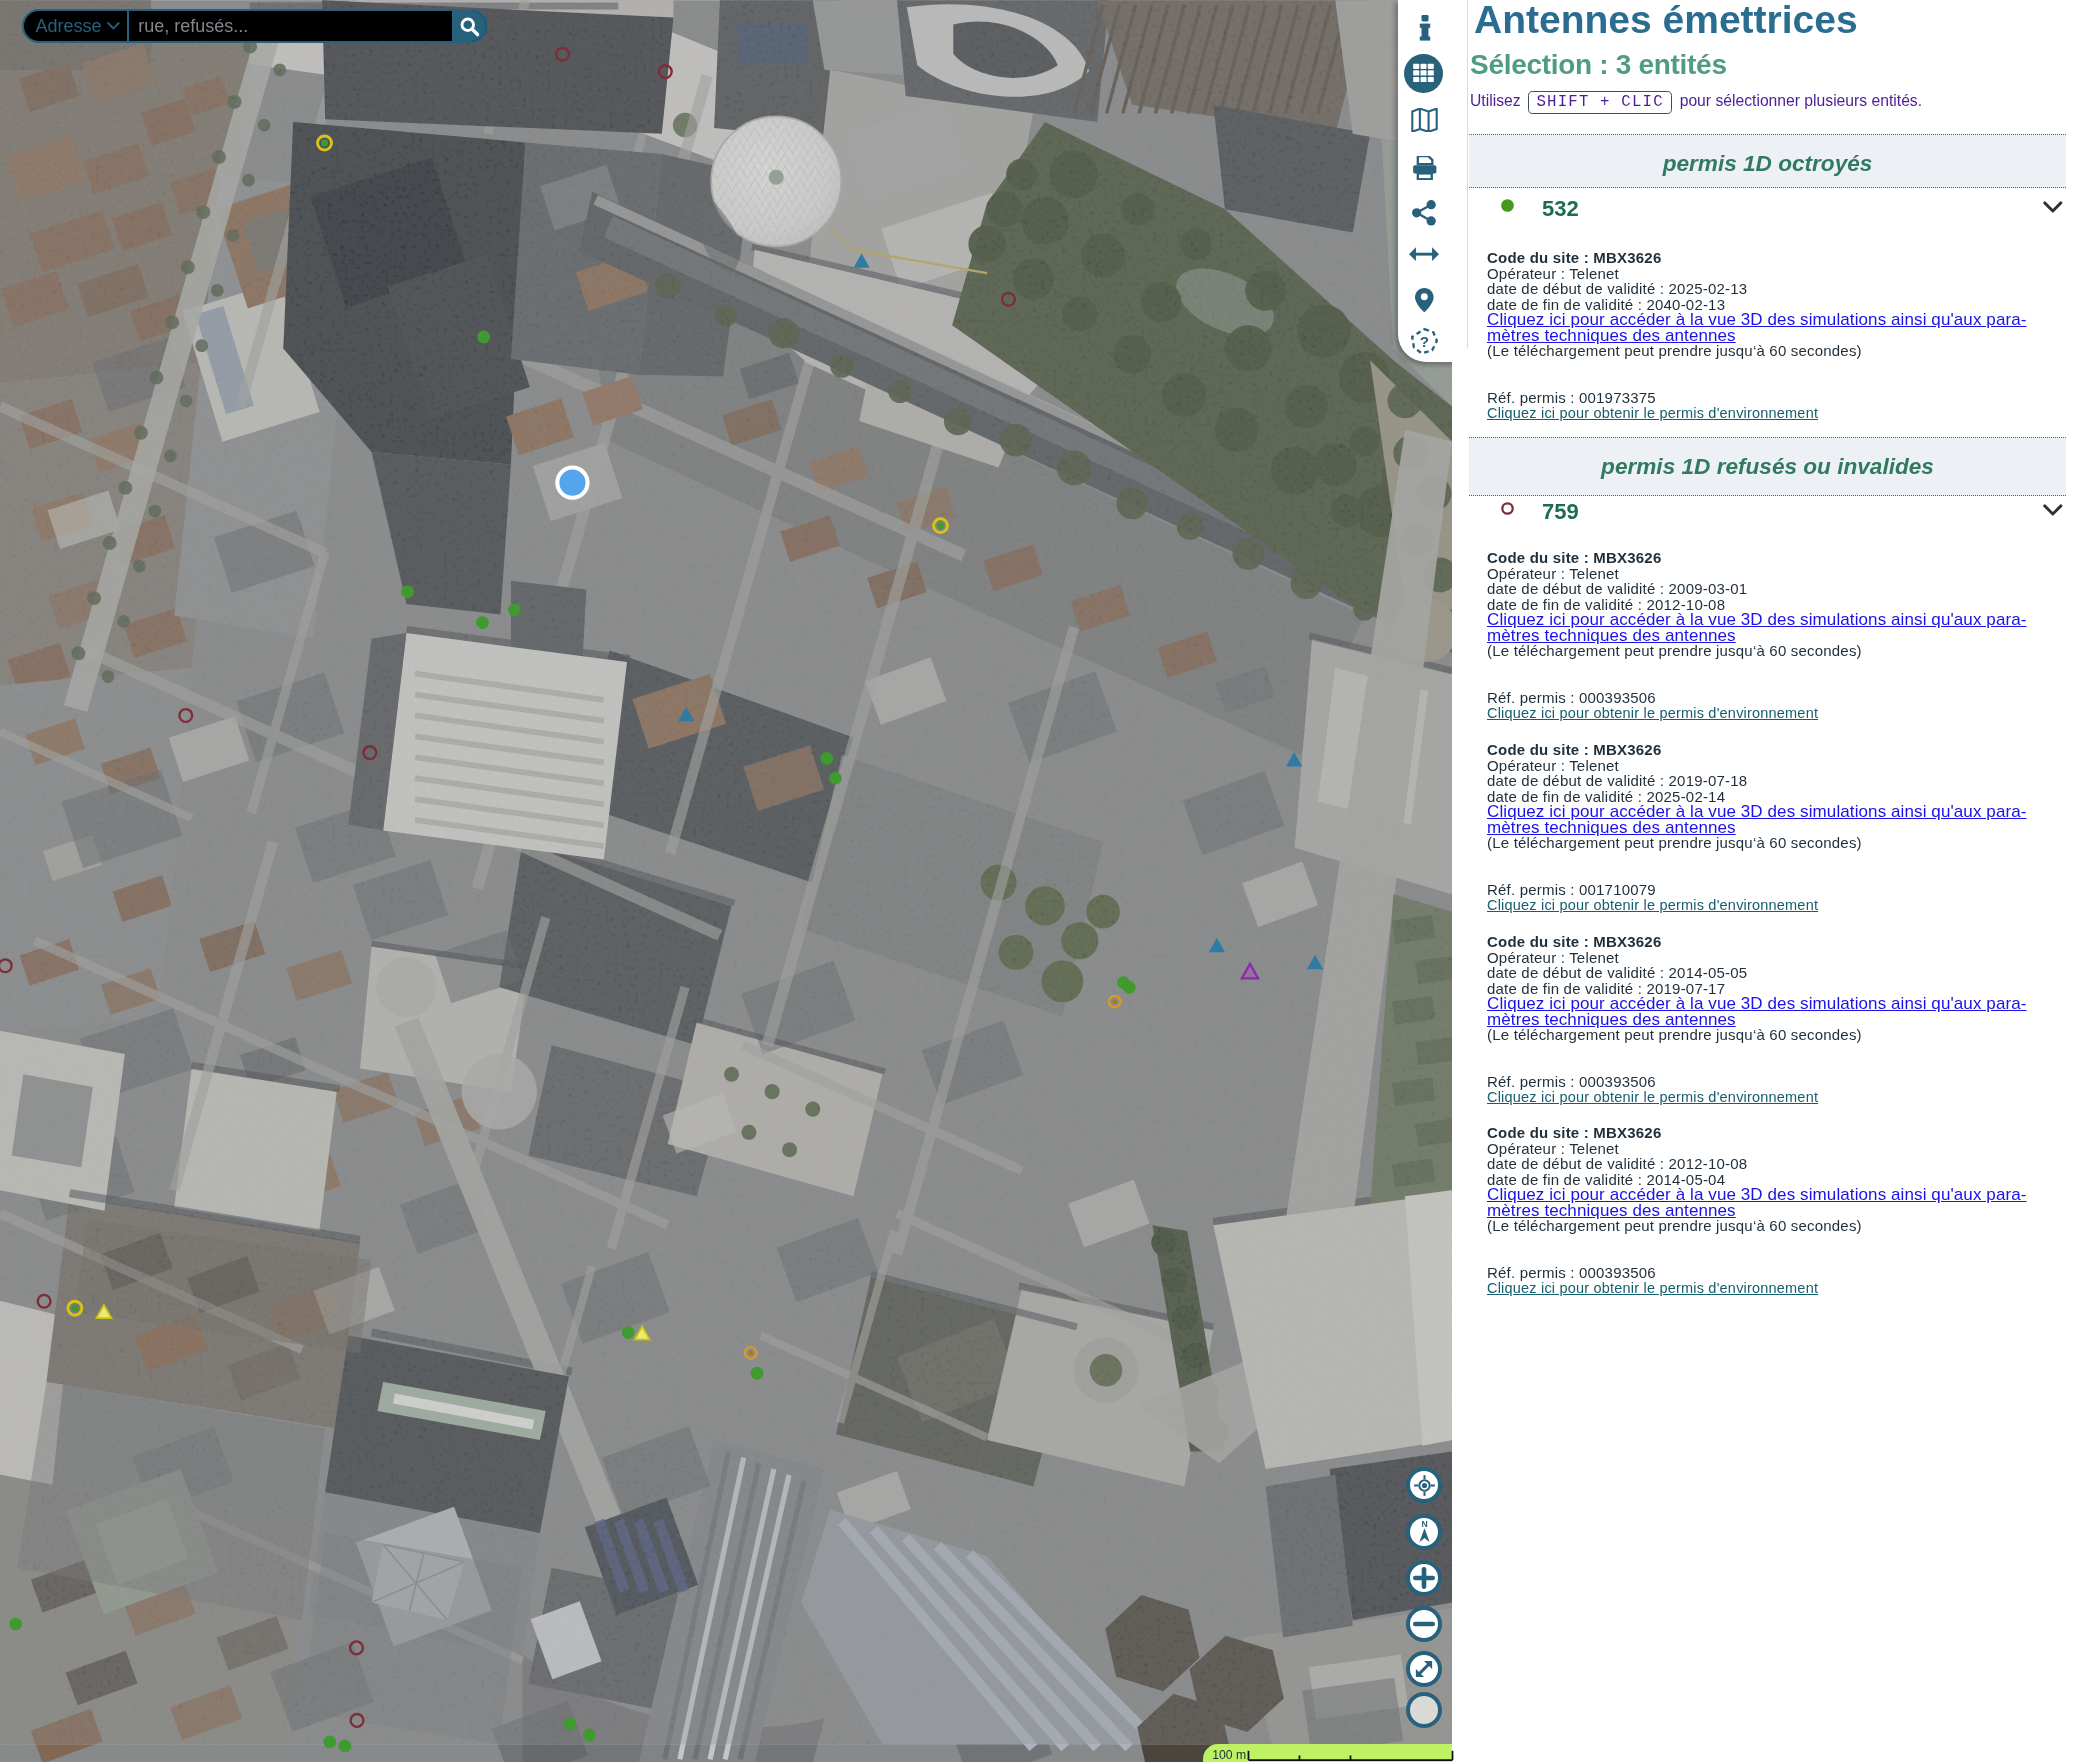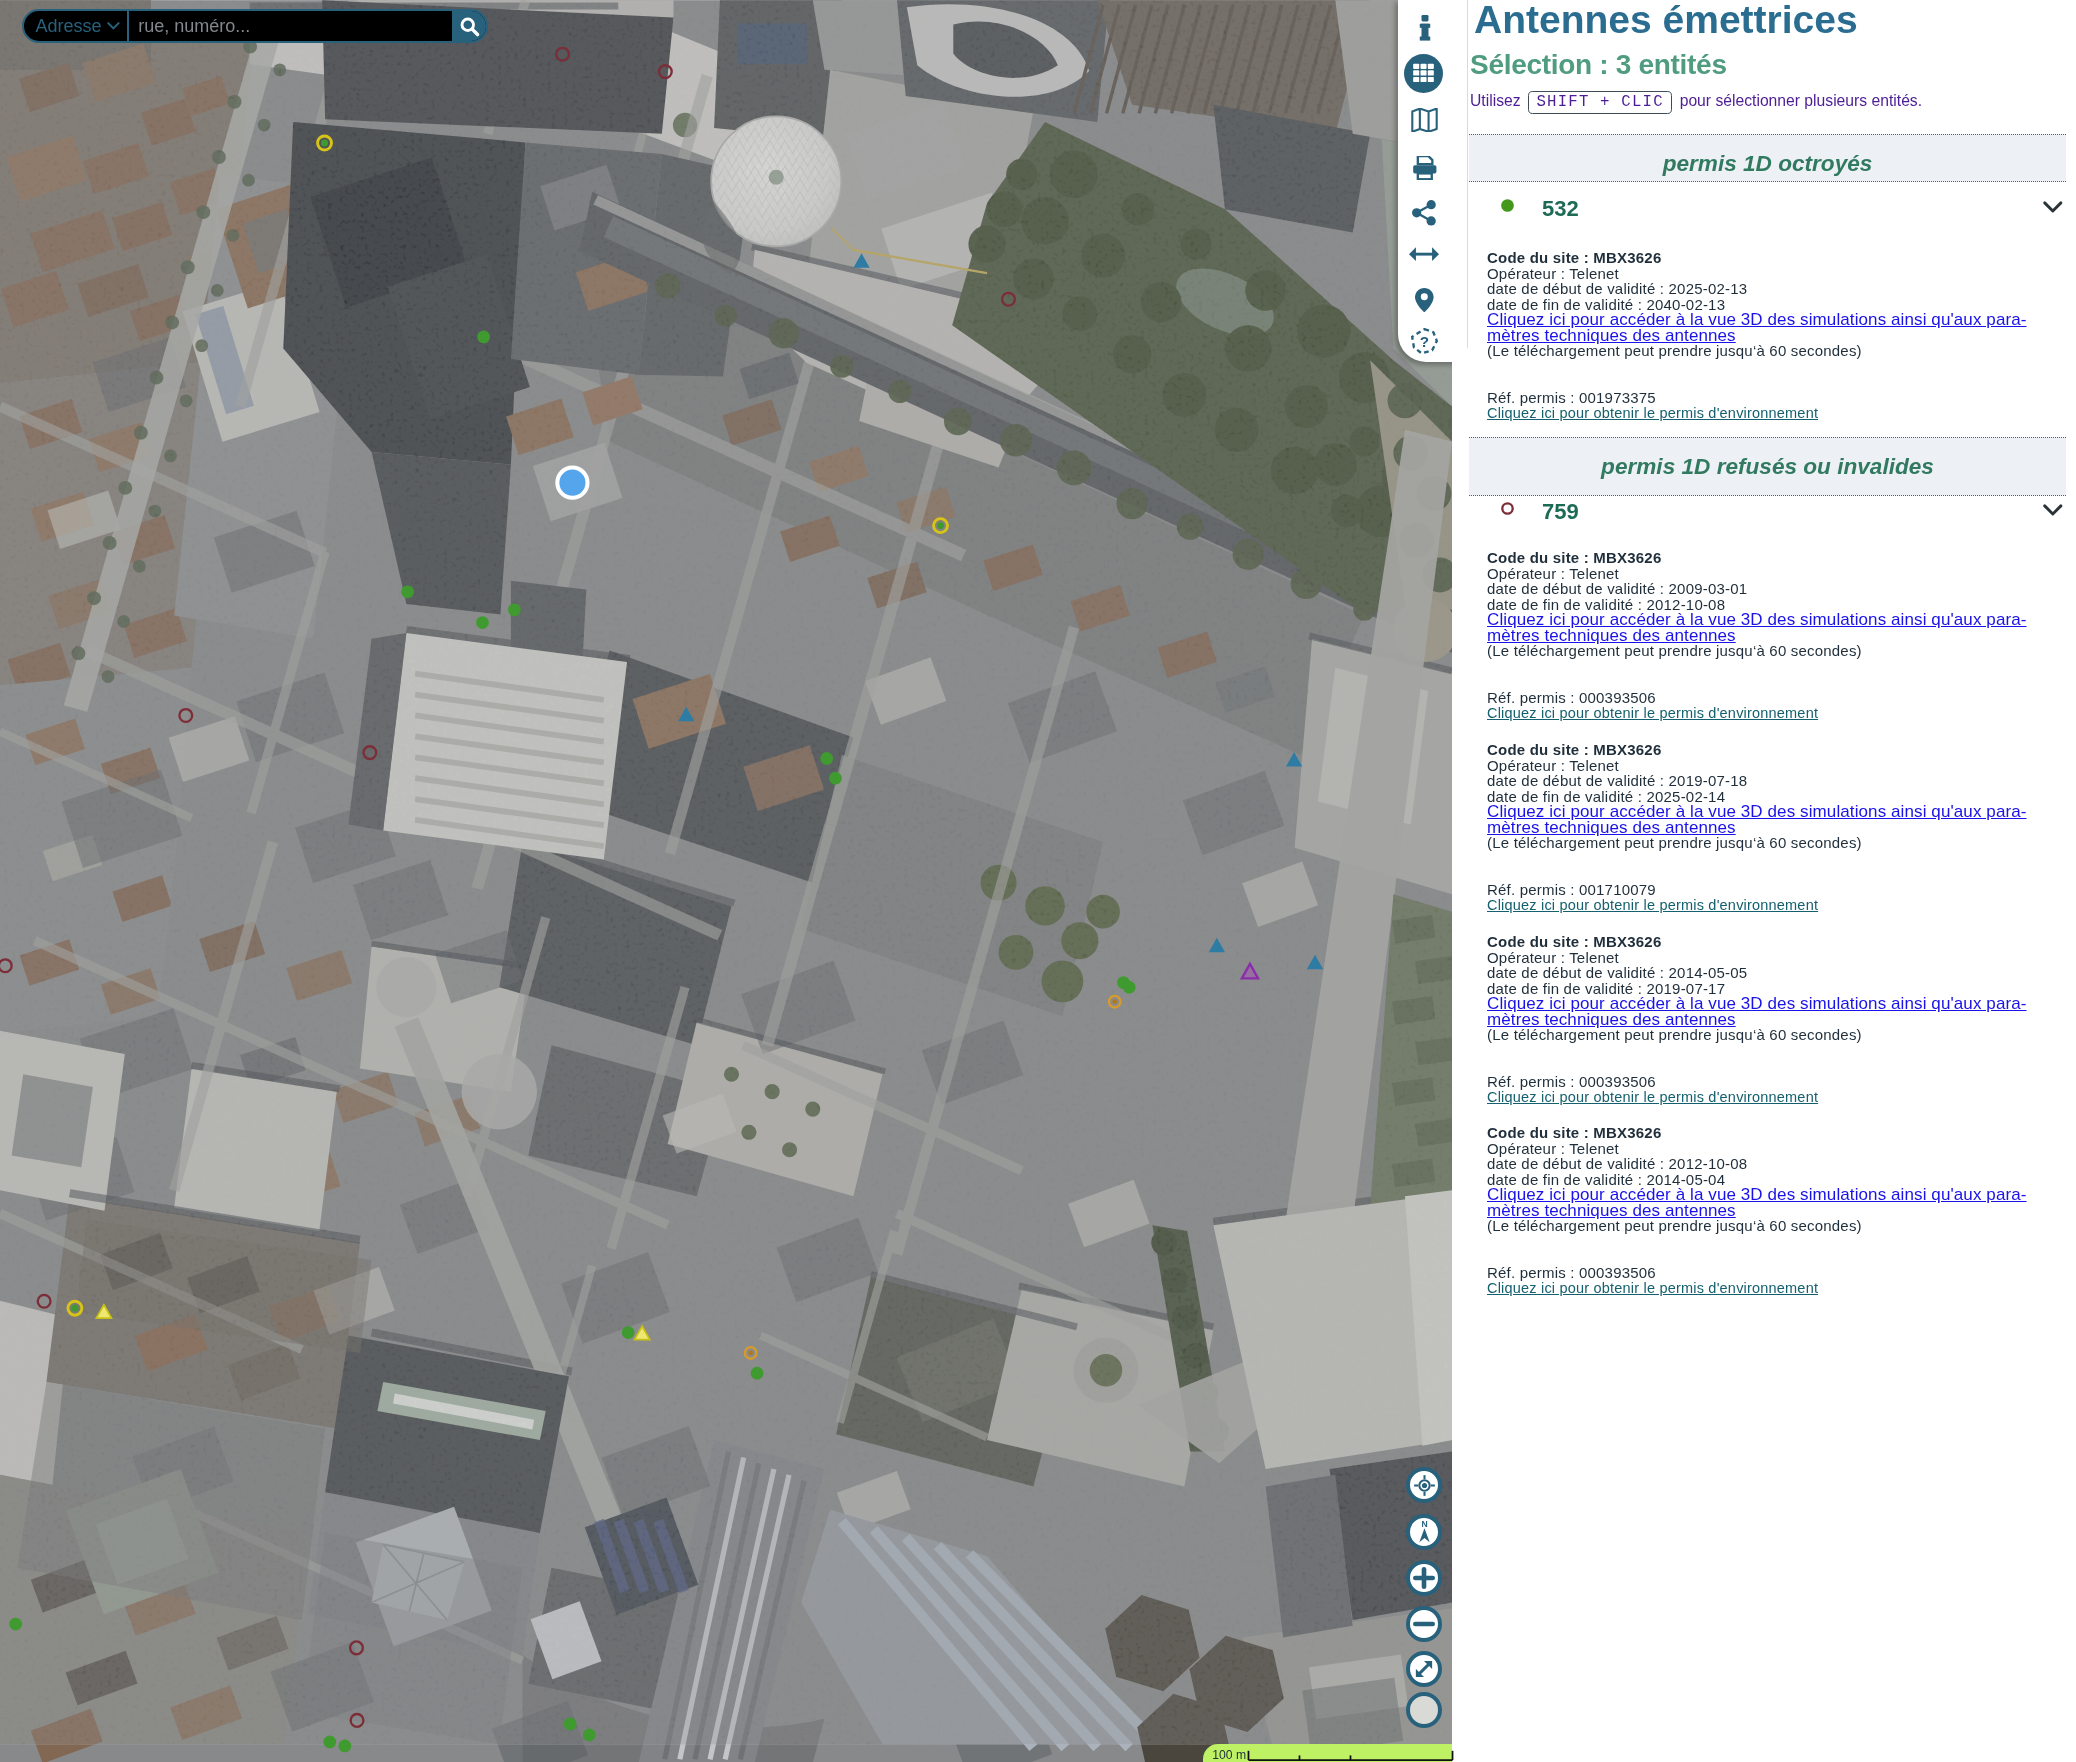--- a/index.html
+++ b/index.html
@@ -499,34 +499,34 @@
 <div style="position:absolute;left:1467px;top:0;width:1.2px;height:348px;background:#d8dbde;z-index:26;"></div>
 <div id="panel"></div>
 
 <div id="search">
   <div class="sel">Adresse
     <svg width="12.8" height="8.1" viewBox="0 0 22 14">
         <path d="M2 2 L11 11 L20 2" fill="none" stroke="#28617c" stroke-width="3.5" stroke-linecap="round"></path>
       </svg>
   </div>
   <div class="sep"></div>
-  <div class="inp">rue, numéro...</div>
+  <div class="inp">rue, refusés...</div>
   <div class="btn">
     <svg width="23" height="23" viewBox="0 0 40 40">
         <circle cx="17" cy="17" r="10" fill="none" stroke="#fff" stroke-width="5"></circle>
         <line x1="25" y1="25" x2="34" y2="34" stroke="#fff" stroke-width="6" stroke-linecap="round"></line>
       </svg>
   </div>
 </div>
 
 <h1 class="t">Antennes émettrices</h1>
 <h2 class="t">Sélection : 3 entités</h2>
 <div class="instr">Utilisez <kbd>SHIFT + CLIC</kbd> pour sélectionner plusieurs entités.</div>
 
-<div class="band" style="top:134px;height:48px;line-height:58px;">permis 1D octroyés</div>
+<div class="band" style="top:134px;height:54px;line-height:58px;">permis 1D octroyés</div>
 <div class="cntrow" style="top:196px;">
   <svg class="dot" width="15" height="15" viewBox="0 0 26 26">
       <circle cx="13" cy="13" r="11" fill="#44991c"></circle>
     </svg>
   <div class="num">532</div>
   <svg class="chev" width="25.6" height="15" viewBox="0 0 44 26">
       <path d="M8 5 L22 19 L36 5" fill="none" stroke="#2a3338" stroke-width="5" stroke-linecap="round" stroke-linejoin="round"></path>
     </svg>
 </div>
 

